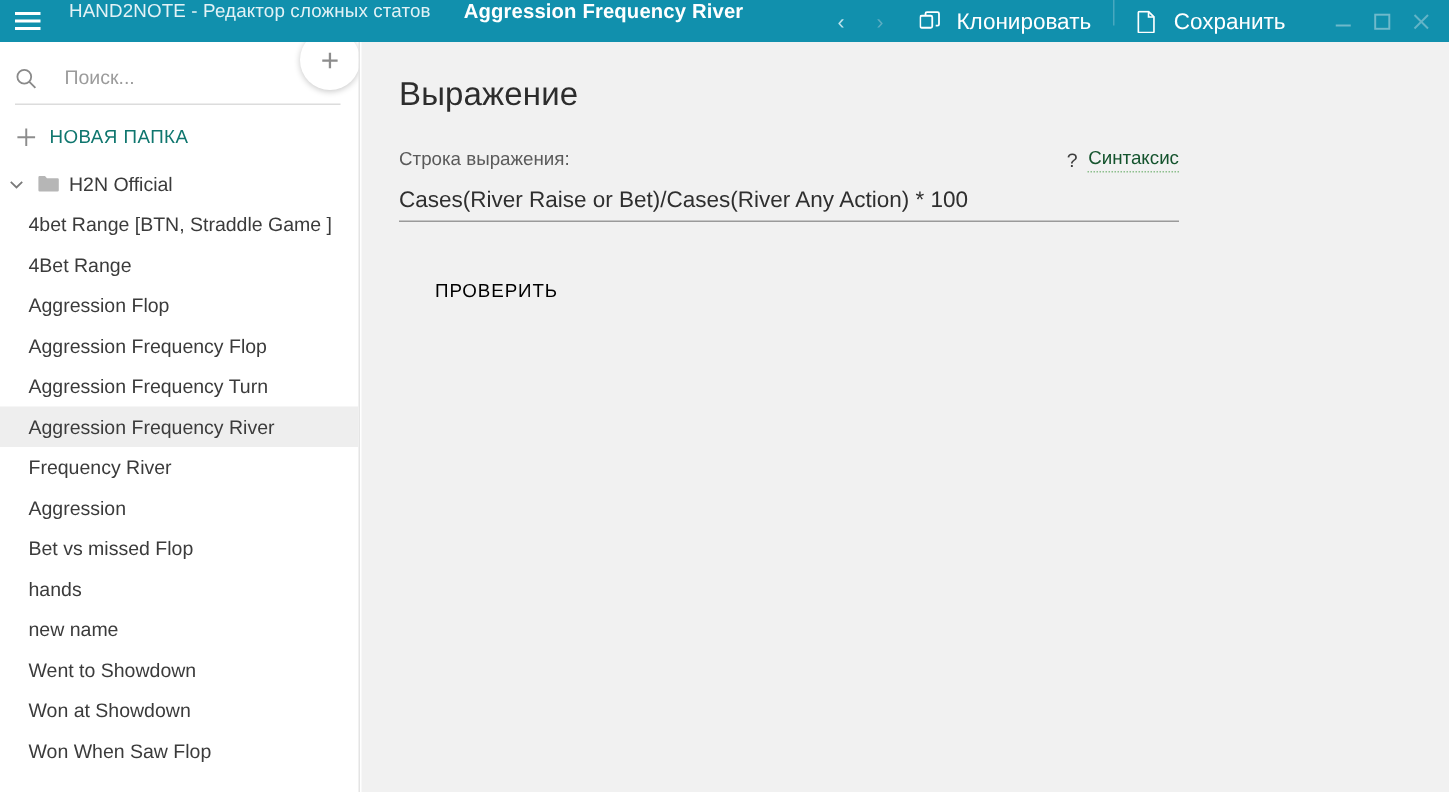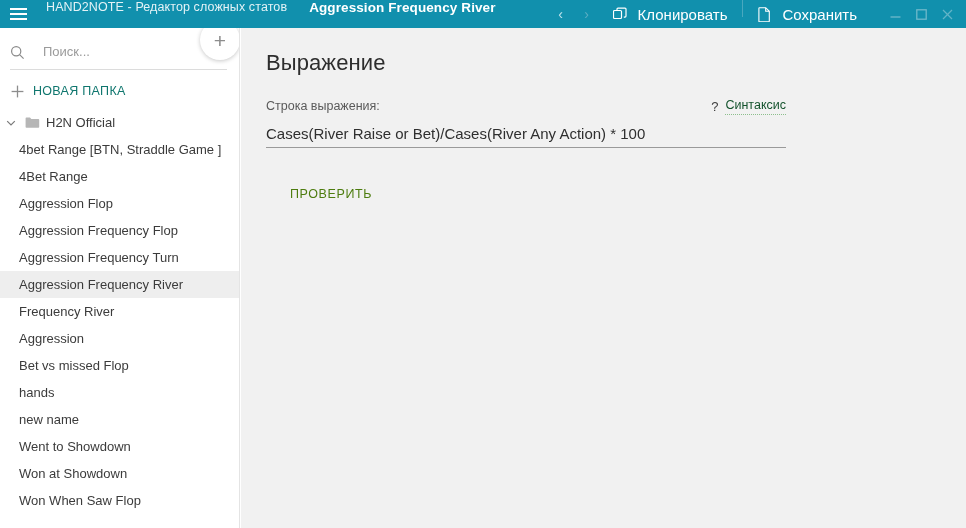--- a/index.html
+++ b/index.html
@@ -280,21 +280,21 @@
   }
 
   .check-button {
     margin: 32px 0 0 37px;
     display: inline-block;
     background: transparent;
     border: 0;
     outline: 0;
     font-family: "Liberation Sans", sans-serif;
     font-size: 12.5px;
-    color: #4d7c0f;
+    color: #000000;
     letter-spacing: 0.6px;
     padding: 7px 12px;
     cursor: pointer;
   }
 </style>
 </head>
 <body>
 
 <div id="app">
 

